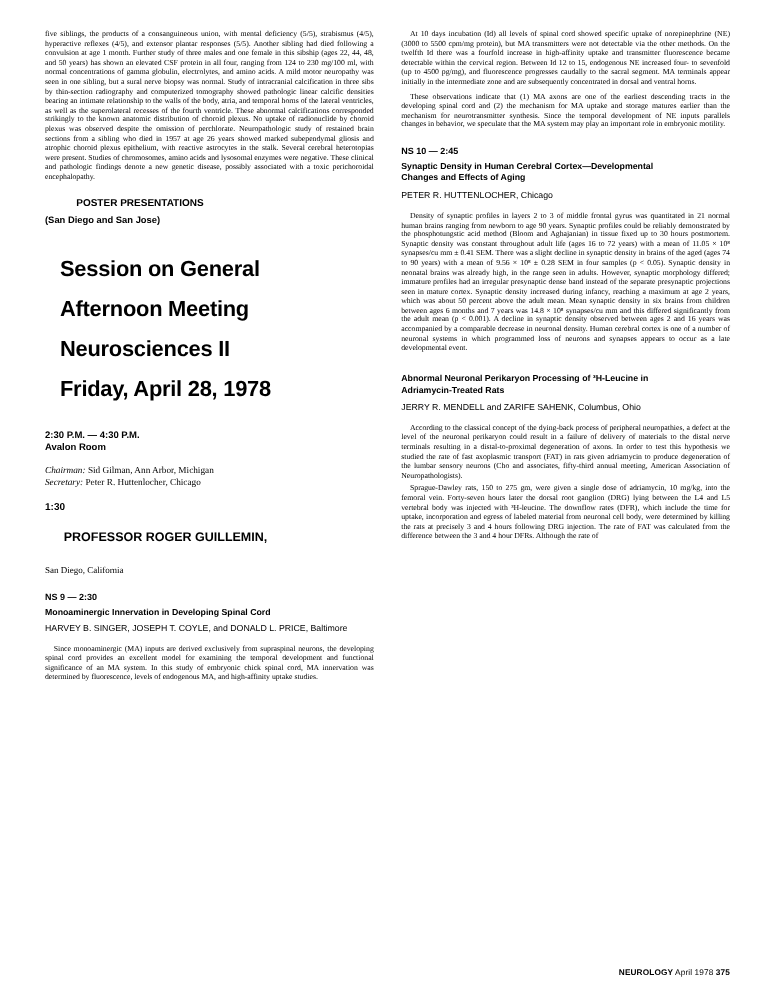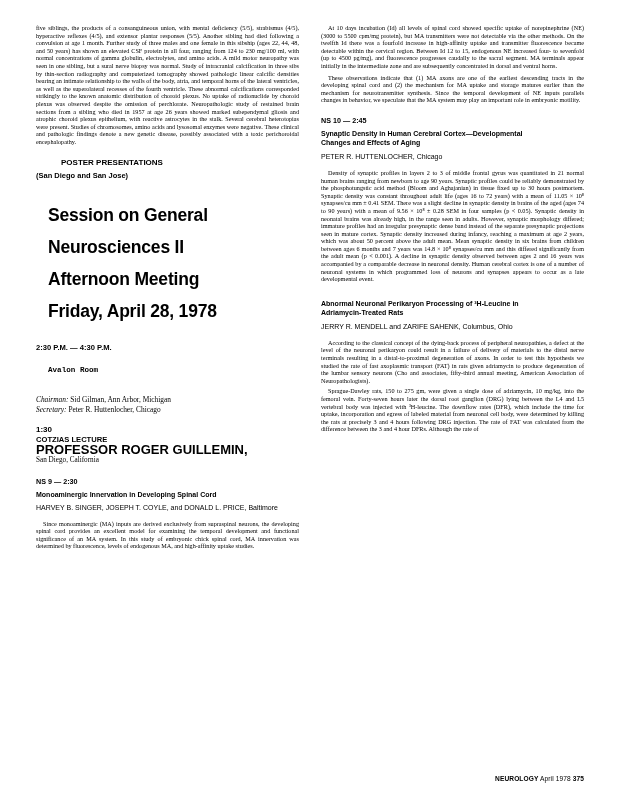--- a/index.html
+++ b/index.html
@@ -78,25 +78,25 @@
     letter-spacing: -0.2px;
   }
   .session-meta {
     font-family: Liberation Sans, sans-serif;
     font-weight: bold;
     font-size: 7.6px;
     line-height: 10px;
     margin: 0;
   }
   .session-room {
-    font-family: Liberation Mono, monospace;
+    font-family: Liberation Sans, sans-serif;
     font-weight: bold;
     font-size: 7.6px;
     line-height: 10px;
-    margin: 12px;
+    margin: 0;
   }
   .chair-line {
     font-size: 7.4px;
     line-height: 10px;
     margin: 0;
   }
   .chair-line i { font-style: italic; }
   .lecture-time {
     font-family: "Liberation Sans", sans-serif;
     font-weight: bold;
@@ -107,23 +107,23 @@
   .lecture-name {
     font-family: "Liberation Sans", sans-serif;
     font-weight: bold;
     font-size: 7.6px;
     line-height: 10px;
     margin: 0;
   }
   .lecture-person {
     font-family: "Liberation Sans", sans-serif;
     font-weight: bold;
-    font-size: 13px;
-    line-height: 10px;
-    margin: 0;
+    font-size: 10px;
+    line-height: 10px;
+    margin: 15px;
   }
   .lecture-place {
     font-size: 7.2px;
     line-height: 10px;
     margin: 0;
   }
   .abs-num {
     font-family: "Liberation Sans", sans-serif;
     font-weight: bold;
     font-size: 7.2px;
@@ -162,35 +162,34 @@
     <div class="col">
       <p class="body noindent">five siblings, the products of a consanguineous union, with mental deficiency (5/5), strabismus (4/5), hyperactive reflexes (4/5), and extensor plantar responses (5/5). Another sibling had died following a convulsion at age 1 month. Further study of three males and one female in this sibship (ages 22, 44, 48, and 50 years) has shown an elevated CSF protein in all four, ranging from 124 to 230 mg/100 ml, with normal concentrations of gamma globulin, electrolytes, and amino acids. A mild motor neuropathy was seen in one sibling, but a sural nerve biopsy was normal. Study of intracranial calcification in three sibs by thin-section radiography and computerized tomography showed pathologic linear calcific densities bearing an intimate relationship to the walls of the body, atria, and temporal horns of the lateral ventricles, as well as the superolateral recesses of the fourth ventricle. These abnormal calcifications corresponded strikingly to the known anatomic distribution of choroid plexus. No uptake of radionuclide by choroid plexus was observed despite the omission of perchlorate. Neuropathologic study of restained brain sections from a sibling who died in 1957 at age 26 years showed marked subependymal gliosis and atrophic choroid plexus epithelium, with reactive astrocytes in the stalk. Several cerebral heterotopias were present. Studies of chromosomes, amino acids and lysosomal enzymes were negative. These clinical and pathologic findings denote a new genetic disease, possibly associated with a toxic perichoroidal encephalopathy.</p>
 
       <div class="gap12"></div>
       <p class="poster-head">POSTER PRESENTATIONS</p>
       <div style="height:3px"></div>
       <p class="poster-sub">(San Diego and San Jose)</p>
 
       <div class="gap12"></div>
       <p class="session-title">Session on General</p>
+      <p class="session-title">Afternoon Meeting</p>
       <p class="session-title">Neurosciences II</p>
-      <p class="session-title">Afternoon Meeting</p>
       <p class="session-title">Friday, April 28, 1978</p>
 
       <div class="gap10"></div>
       <p class="session-meta">2:30 P.M. — 4:30 P.M.</p>
       <p class="session-room">Avalon Room</p>
 
       <div class="gap8"></div>
       <p class="chair-line"><i>Chairman:</i> <span>Sid Gilman, Ann Arbor, Michigan</span></p>
       <p class="chair-line"><i>Secretary:</i> <span>Peter R. Huttenlocher, Chicago</span></p>
 
       <div class="gap10"></div>
       <p class="lecture-time">1:30</p>
-      <p class="lecture-name">COTZIAS LECTURE</p>
       <p class="lecture-person">PROFESSOR ROGER GUILLEMIN,</p>
       <p class="lecture-place">San Diego, California</p>
 
       <div class="gap12"></div>
       <p class="abs-num">NS 9 — 2:30</p>
       <div style="height:4px"></div>
       <p class="abs-title">Monoaminergic Innervation in Developing Spinal Cord</p>
       <div style="height:4px"></div>
       <p class="abs-authors">HARVEY B. SINGER, JOSEPH T. COYLE, and DONALD L. PRICE, Baltimore</p>
       <div class="gap8"></div>

